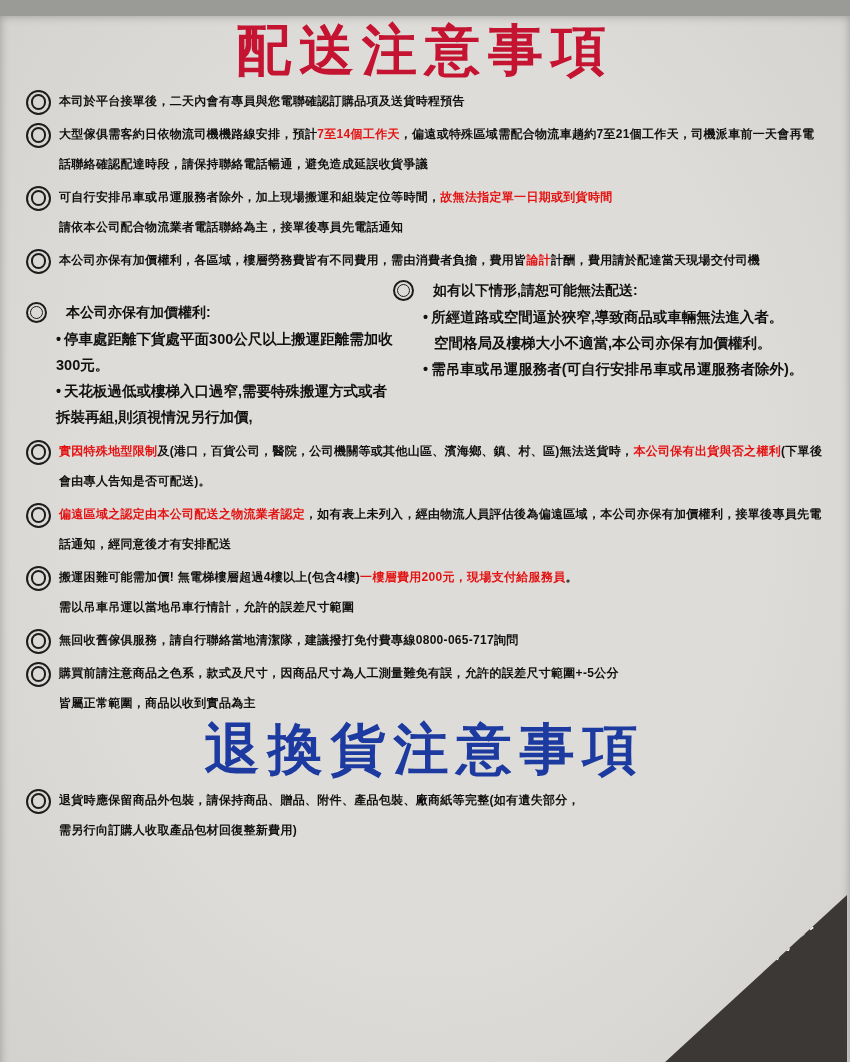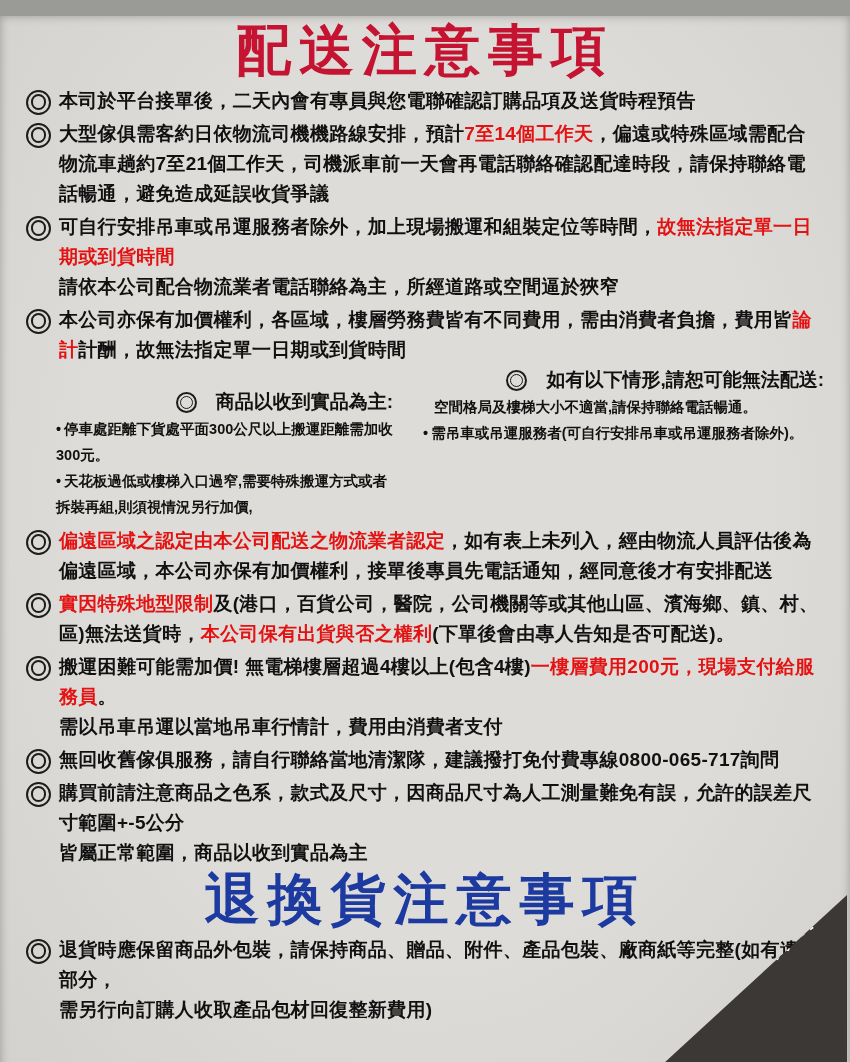--- a/index.html
+++ b/index.html
@@ -31,21 +31,21 @@
   .items{margin-top:6px;}
   .item{
     display:flex;
     align-items:flex-start;
     gap:8px;
     margin-bottom:3px;
   }
   .item-text{
     margin:0;
     flex:1;
-    font-size:19px;
+    font-size:12px;
     font-weight:700;
     line-height:30px;
     letter-spacing:.3px;
   }
   .ring{
     flex:none;
     width:21px;height:21px;
     border:2.4px solid #1c1c1c;
     border-radius:50%;
     position:relative;
@@ -64,21 +64,21 @@
   
   .note-columns{
     display:flex;
     margin:2px 0 4px 0;
   }
   .note-col{box-sizing:border-box;}
   .note-col.left{width:46%;padding-top:22px;}
   .note-col.right{width:54%;padding-top:0;}
   .note-head{
     display:flex;align-items:flex-start;gap:19px;
-    font-size:19px;font-weight:700;line-height:24px;justify-content:flex-end;
+    font-size:14px;font-weight:700;line-height:24px;
   }
   .note-lines{margin:2px 0 0 30px;padding:0;list-style:none;}
   .note-lines li{
     font-size:14.5px;font-weight:700;line-height:26px;letter-spacing:0;
   }
   .note-lines li .dot{margin-right:3px;}
   .note-lines li.nodot{padding-left:11px;}
   
   .corner{
     position:absolute;
@@ -110,63 +110,64 @@
       <div class="item">
         <span class="ring"></span>
         <p class="item-text"><span style="color: rgb(17, 17, 17);">本司於平台接單後，二天內會有專員與您電聯確認訂購品項及送貨時程預告</span></p>
       </div>
       <div class="item">
         <span class="ring"></span>
         <p class="item-text"><span style="color: rgb(17, 17, 17);">大型傢俱需客約日依物流司機機路線安排，預計</span><span style="color: rgb(227, 19, 19);">7至14個工作天</span><span style="color: rgb(17, 17, 17);">，偏遠或特殊區域需配合物流車趟約7至21個工作天，司機派車前一天會再電話聯絡確認配達時段，請保持聯絡電話暢通，避免造成延誤收貨爭議</span></p>
       </div>
       <div class="item">
         <span class="ring"></span>
-        <p class="item-text"><span style="color: rgb(17, 17, 17);">可自行安排吊車或吊運服務者除外，加上現場搬運和組裝定位等時間，</span><span style="color: rgb(227, 19, 19);">故無法指定單一日期或到貨時間</span><br><span style="color: rgb(17, 17, 17);">請依本公司配合物流業者電話聯絡為主，所經道路或空間逼於狹窄</span></p>
+        <p class="item-text"><span style="color: rgb(17, 17, 17);">可自行安排吊車或吊運服務者除外，加上現場搬運和組裝定位等時間，</span><span style="color: rgb(227, 19, 19);">故無法指定單一日期或到貨時間</span><br><span style="color: rgb(17, 17, 17);">請依本公司配合物流業者電話聯絡為主，接單後專員先電話通知</span></p>
       </div>
       <div class="item">
         <span class="ring"></span>
-        <p class="item-text"><span style="color: rgb(17, 17, 17);">本公司亦保有加價權利，各區域，樓層勞務費皆有不同費用，需由消費者負擔，費用皆</span><span style="color: rgb(227, 19, 19); text-align: center;">論計</span><span style="color: rgb(17, 17, 17);">計酬，故無法指定單一日期或到貨時間</span></p>
+        <p class="item-text"><span style="color: rgb(17, 17, 17);">本公司亦保有加價權利，各區域，樓層勞務費皆有不同費用，需由消費者負擔，費用皆</span><span style="color: rgb(227, 19, 19); text-align: center;">論計</span><span style="color: rgb(17, 17, 17);">計酬，費用請於配達當天現場交付司機</span></p>
       </div>
     </div>
 
   <div class="note-columns">
     <div class="note-col left">
       <div class="note-head">
         <span class="ring sm"></span>
-        <span>商品以收到實品為主:</span>
+        <span>本公司亦保有加價權利:</span>
       </div>
       <ul class="note-lines" id="note-left-lines">
           <li><span class="dot">•</span>停車處距離下貨處平面300公尺以上搬運距離需加收300元。</li>
           <li><span class="dot">•</span>天花板過低或樓梯入口過窄,需要特殊搬運方式或者拆裝再組,則須視情況另行加價,</li>
         </ul>
     </div>
     <div class="note-col right">
       <div class="note-head">
         <span class="ring sm"></span>
         <span>如有以下情形,請恕可能無法配送:</span>
       </div>
       <ul class="note-lines" id="note-right-lines">
-          <li class="nodot">空間格局及樓梯大小不適當,請保持聯絡電話暢通。</li>
+          <li><span class="dot">•</span>所經道路或空間逼於狹窄,導致商品或車輛無法進入者。</li>
+          <li class="nodot">空間格局及樓梯大小不適當,本公司亦保有加價權利。</li>
           <li><span class="dot">•</span>需吊車或吊運服務者(可自行安排吊車或吊運服務者除外)。</li>
         </ul>
     </div>
   </div>
 
   <div class="items" id="delivery-items-after">
       <div class="item">
         <span class="ring"></span>
+        <p class="item-text"><span style="color: rgb(227, 19, 19);">實因特殊地型限制</span><span style="color: rgb(17, 17, 17);">及(港口，百貨公司，醫院，公司機關等或其他山區、濱海鄉、鎮、村、區)無法送貨時，</span><span style="color: rgb(227, 19, 19);">本公司保有出貨與否之權利</span><span style="color: rgb(17, 17, 17);">(下單後會由專人告知是否可配送)。</span></p>
+      </div>
+      <div class="item">
+        <span class="ring"></span>
         <p class="item-text"><span style="color: rgb(227, 19, 19);">偏遠區域之認定由本公司配送之物流業者認定</span><span style="color: rgb(17, 17, 17);">，如有表上未列入，經由物流人員評估後為偏遠區域，本公司亦保有加價權利，接單後專員先電話通知，經同意後才有安排配送</span></p>
       </div>
       <div class="item">
         <span class="ring"></span>
-        <p class="item-text"><span style="color: rgb(227, 19, 19);">實因特殊地型限制</span><span style="color: rgb(17, 17, 17);">及(港口，百貨公司，醫院，公司機關等或其他山區、濱海鄉、鎮、村、區)無法送貨時，</span><span style="color: rgb(227, 19, 19);">本公司保有出貨與否之權利</span><span style="color: rgb(17, 17, 17);">(下單後會由專人告知是否可配送)。</span></p>
-      </div>
-      <div class="item">
-        <span class="ring"></span>
-        <p class="item-text"><span style="color: rgb(17, 17, 17);">搬運困難可能需加價! 無電梯樓層超過4樓以上(包含4樓)</span><span style="color: rgb(227, 19, 19);">一樓層費用200元，現場支付給服務員</span><span style="color: rgb(17, 17, 17);">。</span><br><span style="color: rgb(17, 17, 17);">需以吊車吊運以當地吊車行情計，費用由消費者支付</span></p>
+        <p class="item-text"><span style="color: rgb(17, 17, 17);">搬運困難可能需加價! 無電梯樓層超過4樓以上(包含4樓)</span><span style="color: rgb(227, 19, 19);">一樓層費用200元，現場支付給服務員</span><span style="color: rgb(17, 17, 17);">。</span><br><span style="color: rgb(17, 17, 17);">需以吊車吊運以當地吊車行情計，允許的誤差尺寸範圍</span></p>
       </div>
       <div class="item">
         <span class="ring"></span>
         <p class="item-text"><span style="color: rgb(17, 17, 17);">無回收舊傢俱服務，請自行聯絡當地清潔隊，建議撥打免付費專線0800-065-717詢問</span></p>
       </div>
       <div class="item">
         <span class="ring"></span>
         <p class="item-text"><span style="color: rgb(17, 17, 17);">購買前請注意商品之色系，款式及尺寸，因商品尺寸為人工測量難免有誤，允許的誤差尺寸範圍+-5公分</span><br><span style="color: rgb(17, 17, 17);">皆屬正常範圍，商品以收到實品為主</span></p>
       </div>
     </div>

